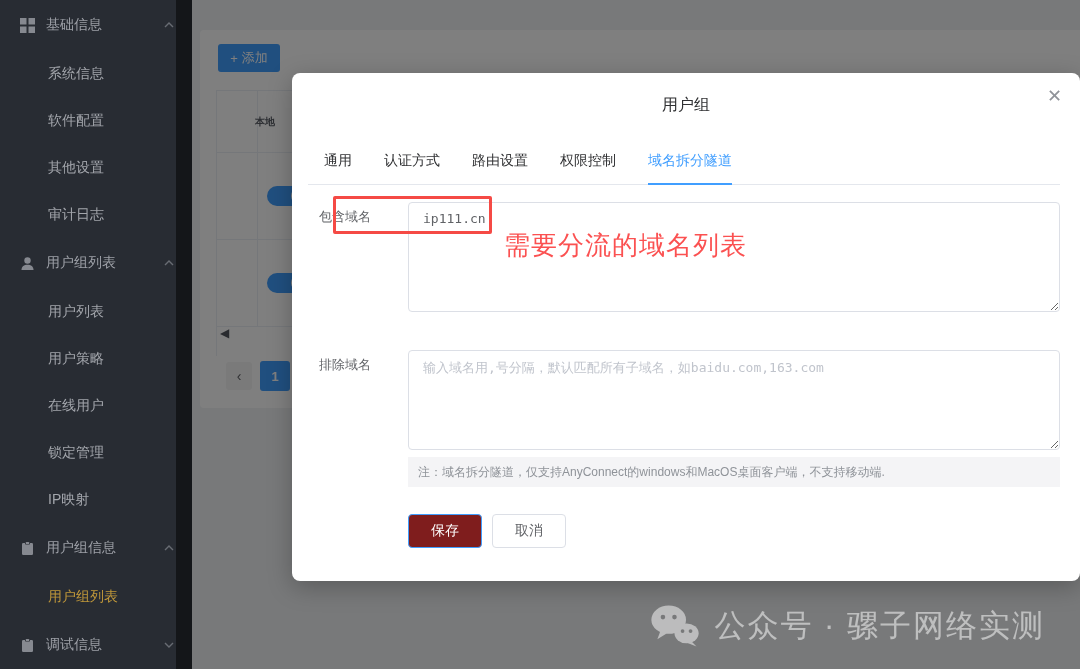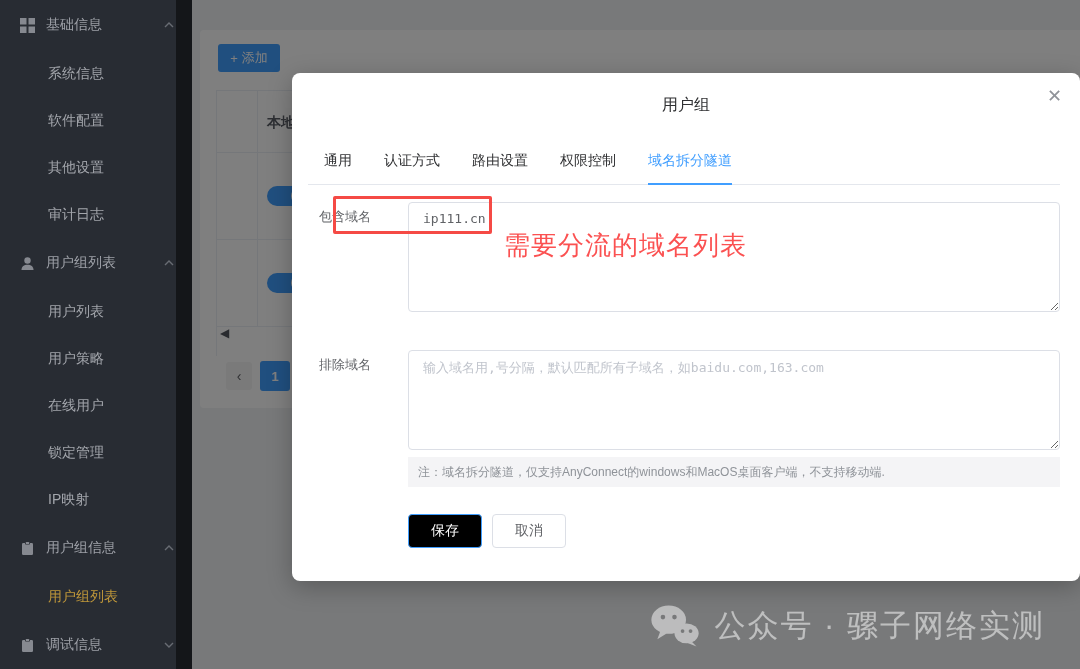--- a/index.html
+++ b/index.html
@@ -15,21 +15,21 @@
   .side-item.active { color:#c0983a; }
 
   
   .content { position:absolute; left:176px; top:0; right:0; bottom:0; background:#f0f2f5; z-index:1; }
   .card { position:absolute; left:24px; top:30px; right:-8px; height:378px; background:#fff; border-radius:4px; }
   .add-btn { position:absolute; left:18px; top:14px; width:62px; height:28px; background:#409eff; color:#fff; font-size:13px;
              border:none; border-radius:3px; display:flex; align-items:center; justify-content:center; gap:4px; cursor:pointer; }
   .bg-table { position:absolute; left:16px; top:60px; right:60px; height:266px; border-top:1px solid #ebeef5; border-left:1px solid #ebeef5; }
   .bg-th-row { height:62px; border-bottom:1px solid #ebeef5; position:relative; }
   .bg-col-line { position:absolute; left:40px; top:0; bottom:0; width:0; border-left:1px solid #ebeef5; }
-  .bg-th { position:absolute; left:50px; top:0; height:62px; line-height:62px; font-size:14px; font-weight:bold; color:#5a5e66; }
+  .bg-th { position:absolute; left:38px; top:0; height:62px; line-height:62px; font-size:10px; font-weight:bold; color:#5a5e66; }
   .bg-row { height:87px; border-bottom:1px solid #ebeef5; position:relative; }
   .toggle { position:absolute; left:50px; top:33px; width:42px; height:20px; border-radius:10px; background:#409eff; cursor:pointer; }
   .toggle .knob { position:absolute; right:2px; top:2px; width:16px; height:16px; background:#fff; border-radius:50%; }
   .scroll-left { position:absolute; left:20px; top:296px; font-size:12px; color:#53575e; }
   .pager { position:absolute; left:26px; top:331px; display:flex; align-items:center; gap:8px; }
   .page-prev { width:26px; height:28px; background:#f4f4f5; border-radius:3px; color:#606266; font-size:14px;
                display:flex; align-items:center; justify-content:center; cursor:pointer; }
   .page-num { width:30px; height:30px; background:#409eff; border-radius:3px; color:#fff; font-size:13px; font-weight:bold;
               display:flex; align-items:center; justify-content:center; cursor:pointer; }
 
@@ -53,21 +53,21 @@
   .fcontrol { flex:1; margin:4px 20px 0 10px; }
   textarea { width:100%; border:1px solid #dcdfe6; border-radius:4px; padding:8px 14px; resize:vertical;
              font-family:"DejaVu Sans Mono",monospace; font-size:13px; color:#606266; outline:none; }
   textarea::placeholder { color:#c0c4cc; }
   .ta-include { height:110px; }
   .ta-exclude { height:100px; }
   .note-bar { margin:3px 20px 0 116px; height:30px; line-height:30px; background:#f4f4f6; color:#8f9399;
               font-size:12px; padding:0 10px; }
   .actions { margin:27px 20px 0 116px; display:flex; gap:10px; }
   .btn { height:34px; padding:0 22px; font-size:14px; border-radius:4px; cursor:pointer; }
-  .btn-primary { background:#000000; border:1px solid #409eff; color:#fff; }
+  .btn-primary { background:#7f1d1d; border:1px solid #409eff; color:#fff; }
   .btn-plain { background:#fff; border:1px solid #dcdfe6; color:#606266; }
 
   
   .anno-box { position:absolute; left:41px; top:123px; width:159px; height:38px; border:3px solid #f54a45;
               border-radius:2px; z-index:12; pointer-events:none; }
   .anno-text { position:absolute; left:212px; top:155px; font-size:26px; color:#fb5151; font-weight:500;
                letter-spacing:1px; z-index:12; pointer-events:none; }
 
   
   .watermark { position:absolute; right:35px; bottom:22px; display:flex; align-items:center; gap:14px; z-index:20;

